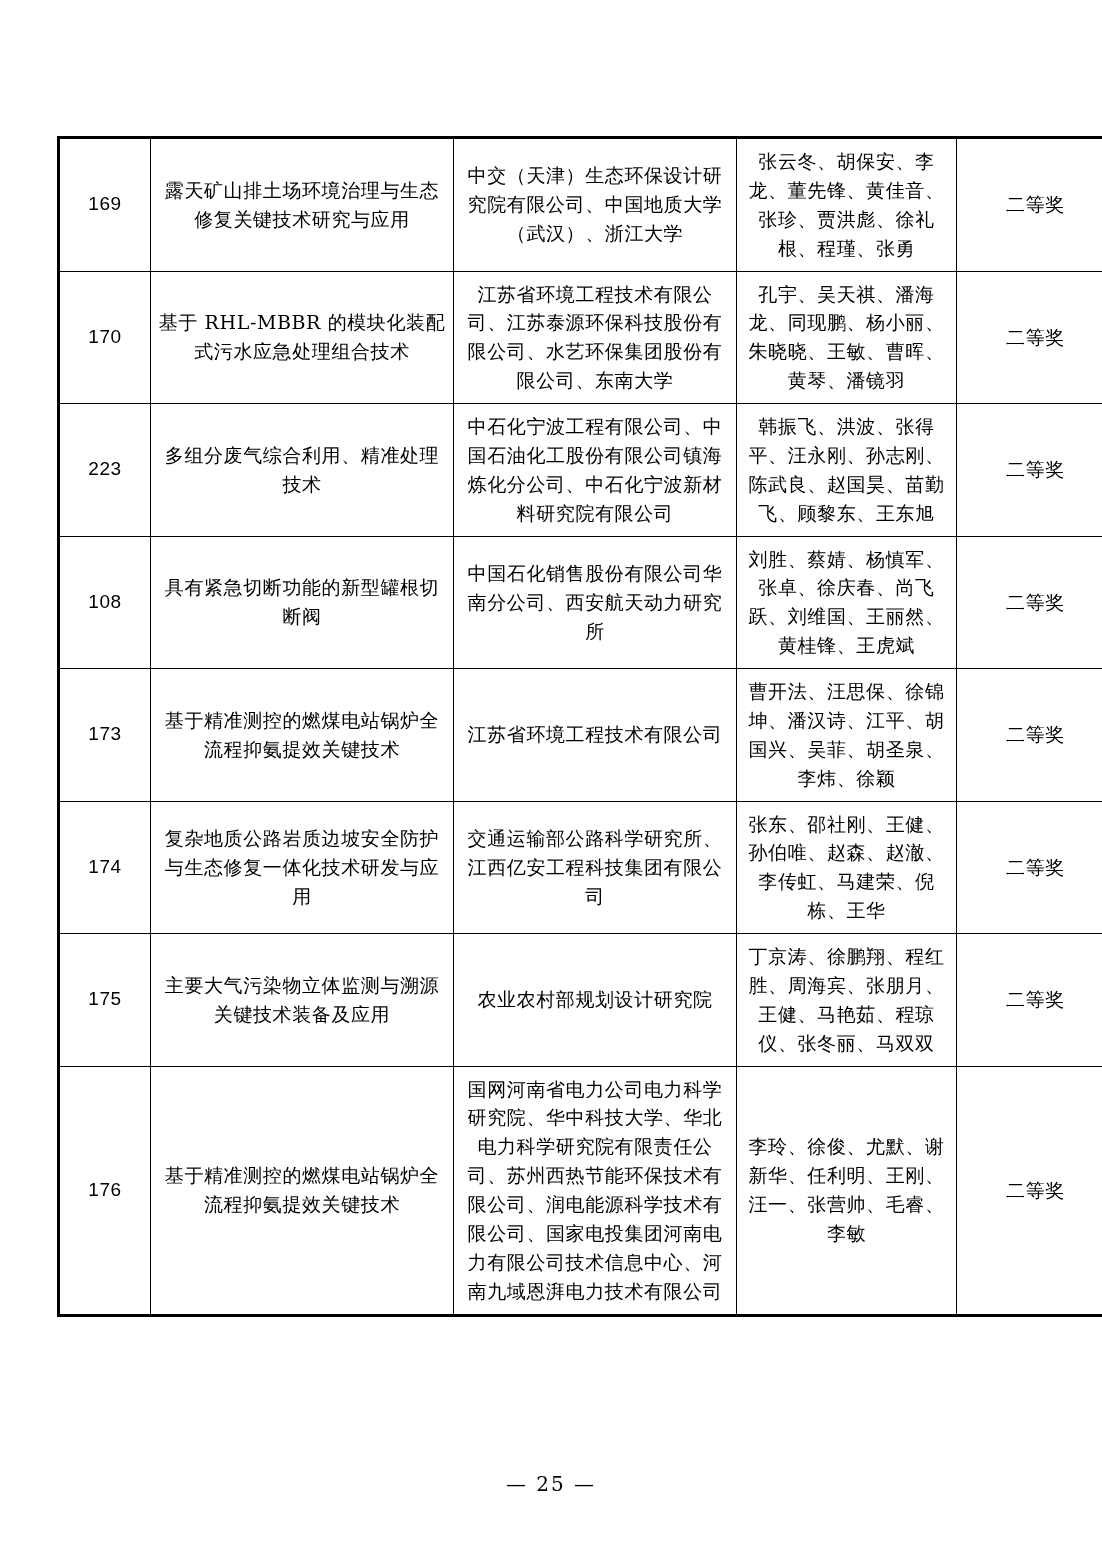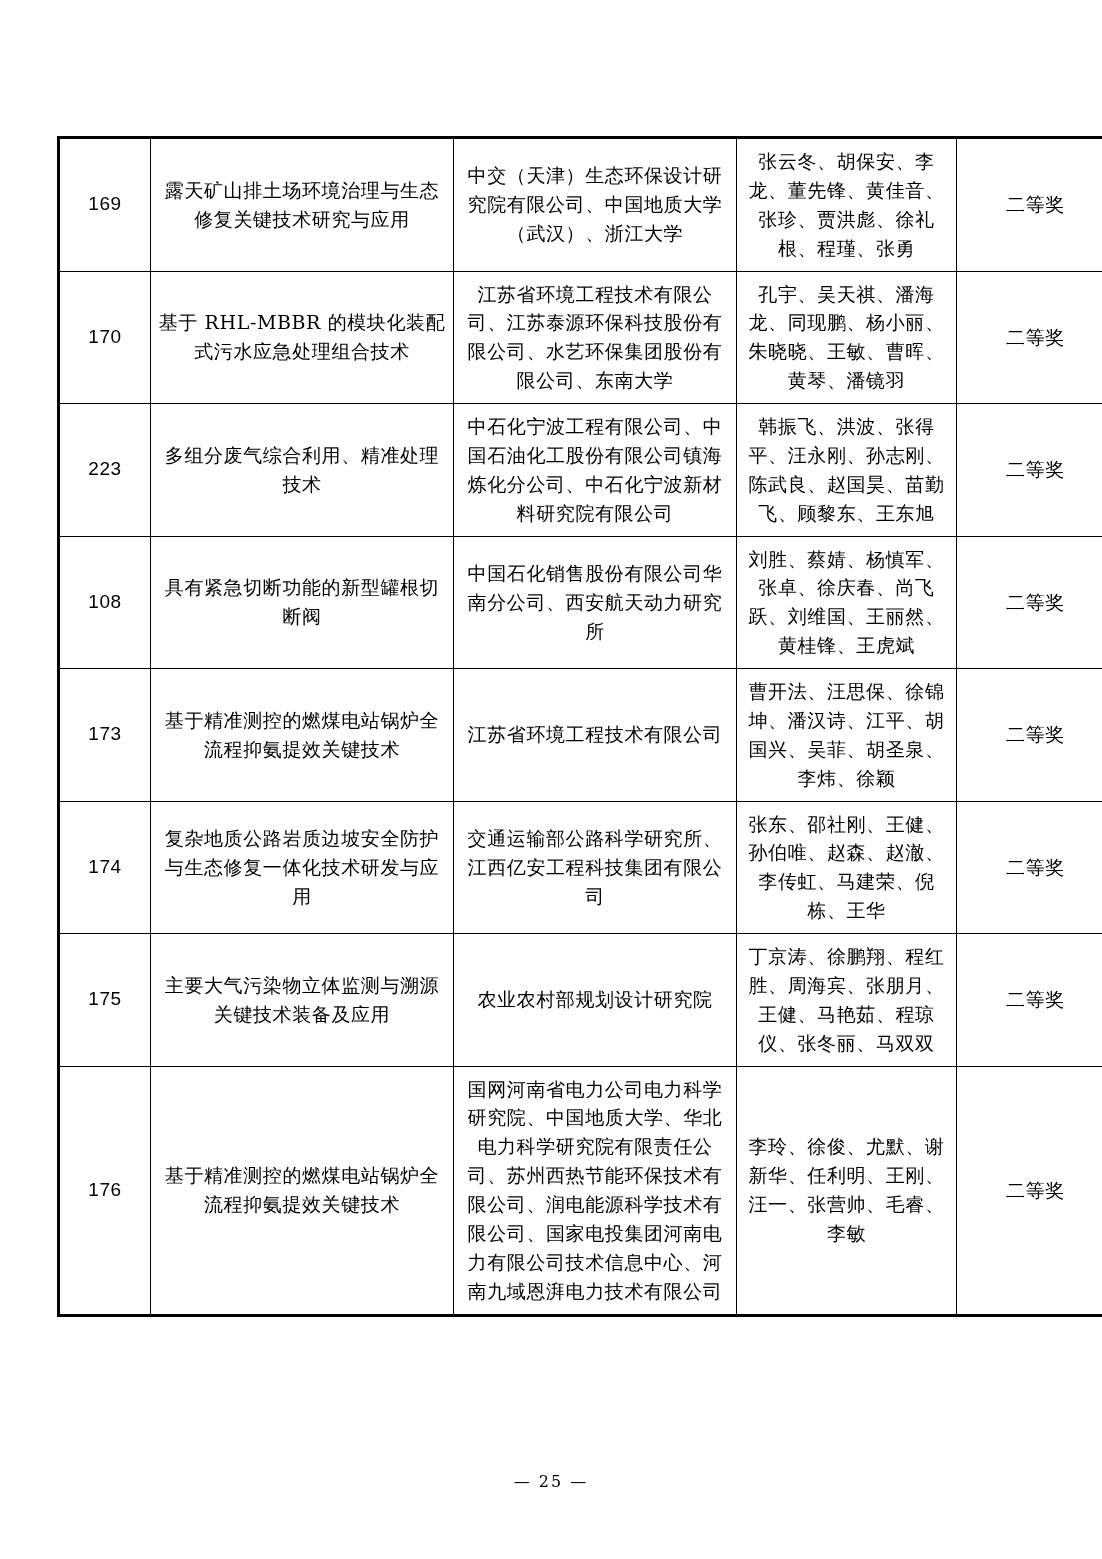--- a/index.html
+++ b/index.html
@@ -70,21 +70,21 @@
   td.col-prize {
     width: 145px;
     letter-spacing: 1px;
   }
   .footer {
     position: absolute;
     left: 0;
     top: 1472px;
     width: 1102px;
     text-align: center;
-    font-size: 16px;
+    font-size: 20px;
     letter-spacing: 2px;
     font-family: "DejaVu Serif", "Liberation Serif", serif;
   }
 </style>
 </head>
 <body>
 
 <div class="page">
 
   <div class="table-wrap">
@@ -143,21 +143,21 @@
           <td class="col-no">175</td>
           <td class="col-title">主要大气污染物立体监测与溯源关键技术装备及应用</td>
           <td class="col-org">农业农村部规划设计研究院</td>
           <td class="col-people">丁京涛、徐鹏翔、程红胜、周海宾、张朋月、王健、马艳茹、程琼仪、张冬丽、马双双</td>
           <td class="col-prize">二等奖</td>
         </tr>
 
         <tr>
           <td class="col-no">176</td>
           <td class="col-title">基于精准测控的燃煤电站锅炉全流程抑氨提效关键技术</td>
-          <td class="col-org">国网河南省电力公司电力科学研究院、中国地质大学、华北电力科学研究院有限责任公司、苏州西热节能环保技术有限公司、润电能源科学技术有限公司、国家电投集团河南电力有限公司技术信息中心、河南九域恩湃电力技术有限公司</td>
+          <td class="col-org">国网河南省电力公司电力科学研究院、华中科技大学、华北电力科学研究院有限责任公司、苏州西热节能环保技术有限公司、润电能源科学技术有限公司、国家电投集团河南电力有限公司技术信息中心、河南九域恩湃电力技术有限公司</td>
           <td class="col-people">李玲、徐俊、尤默、谢新华、任利明、王刚、汪一、张营帅、毛睿、李敏</td>
           <td class="col-prize">二等奖</td>
         </tr>
 
       </tbody>
     </table>
   </div>
 
   <div class="footer">— 25 —</div>
 

